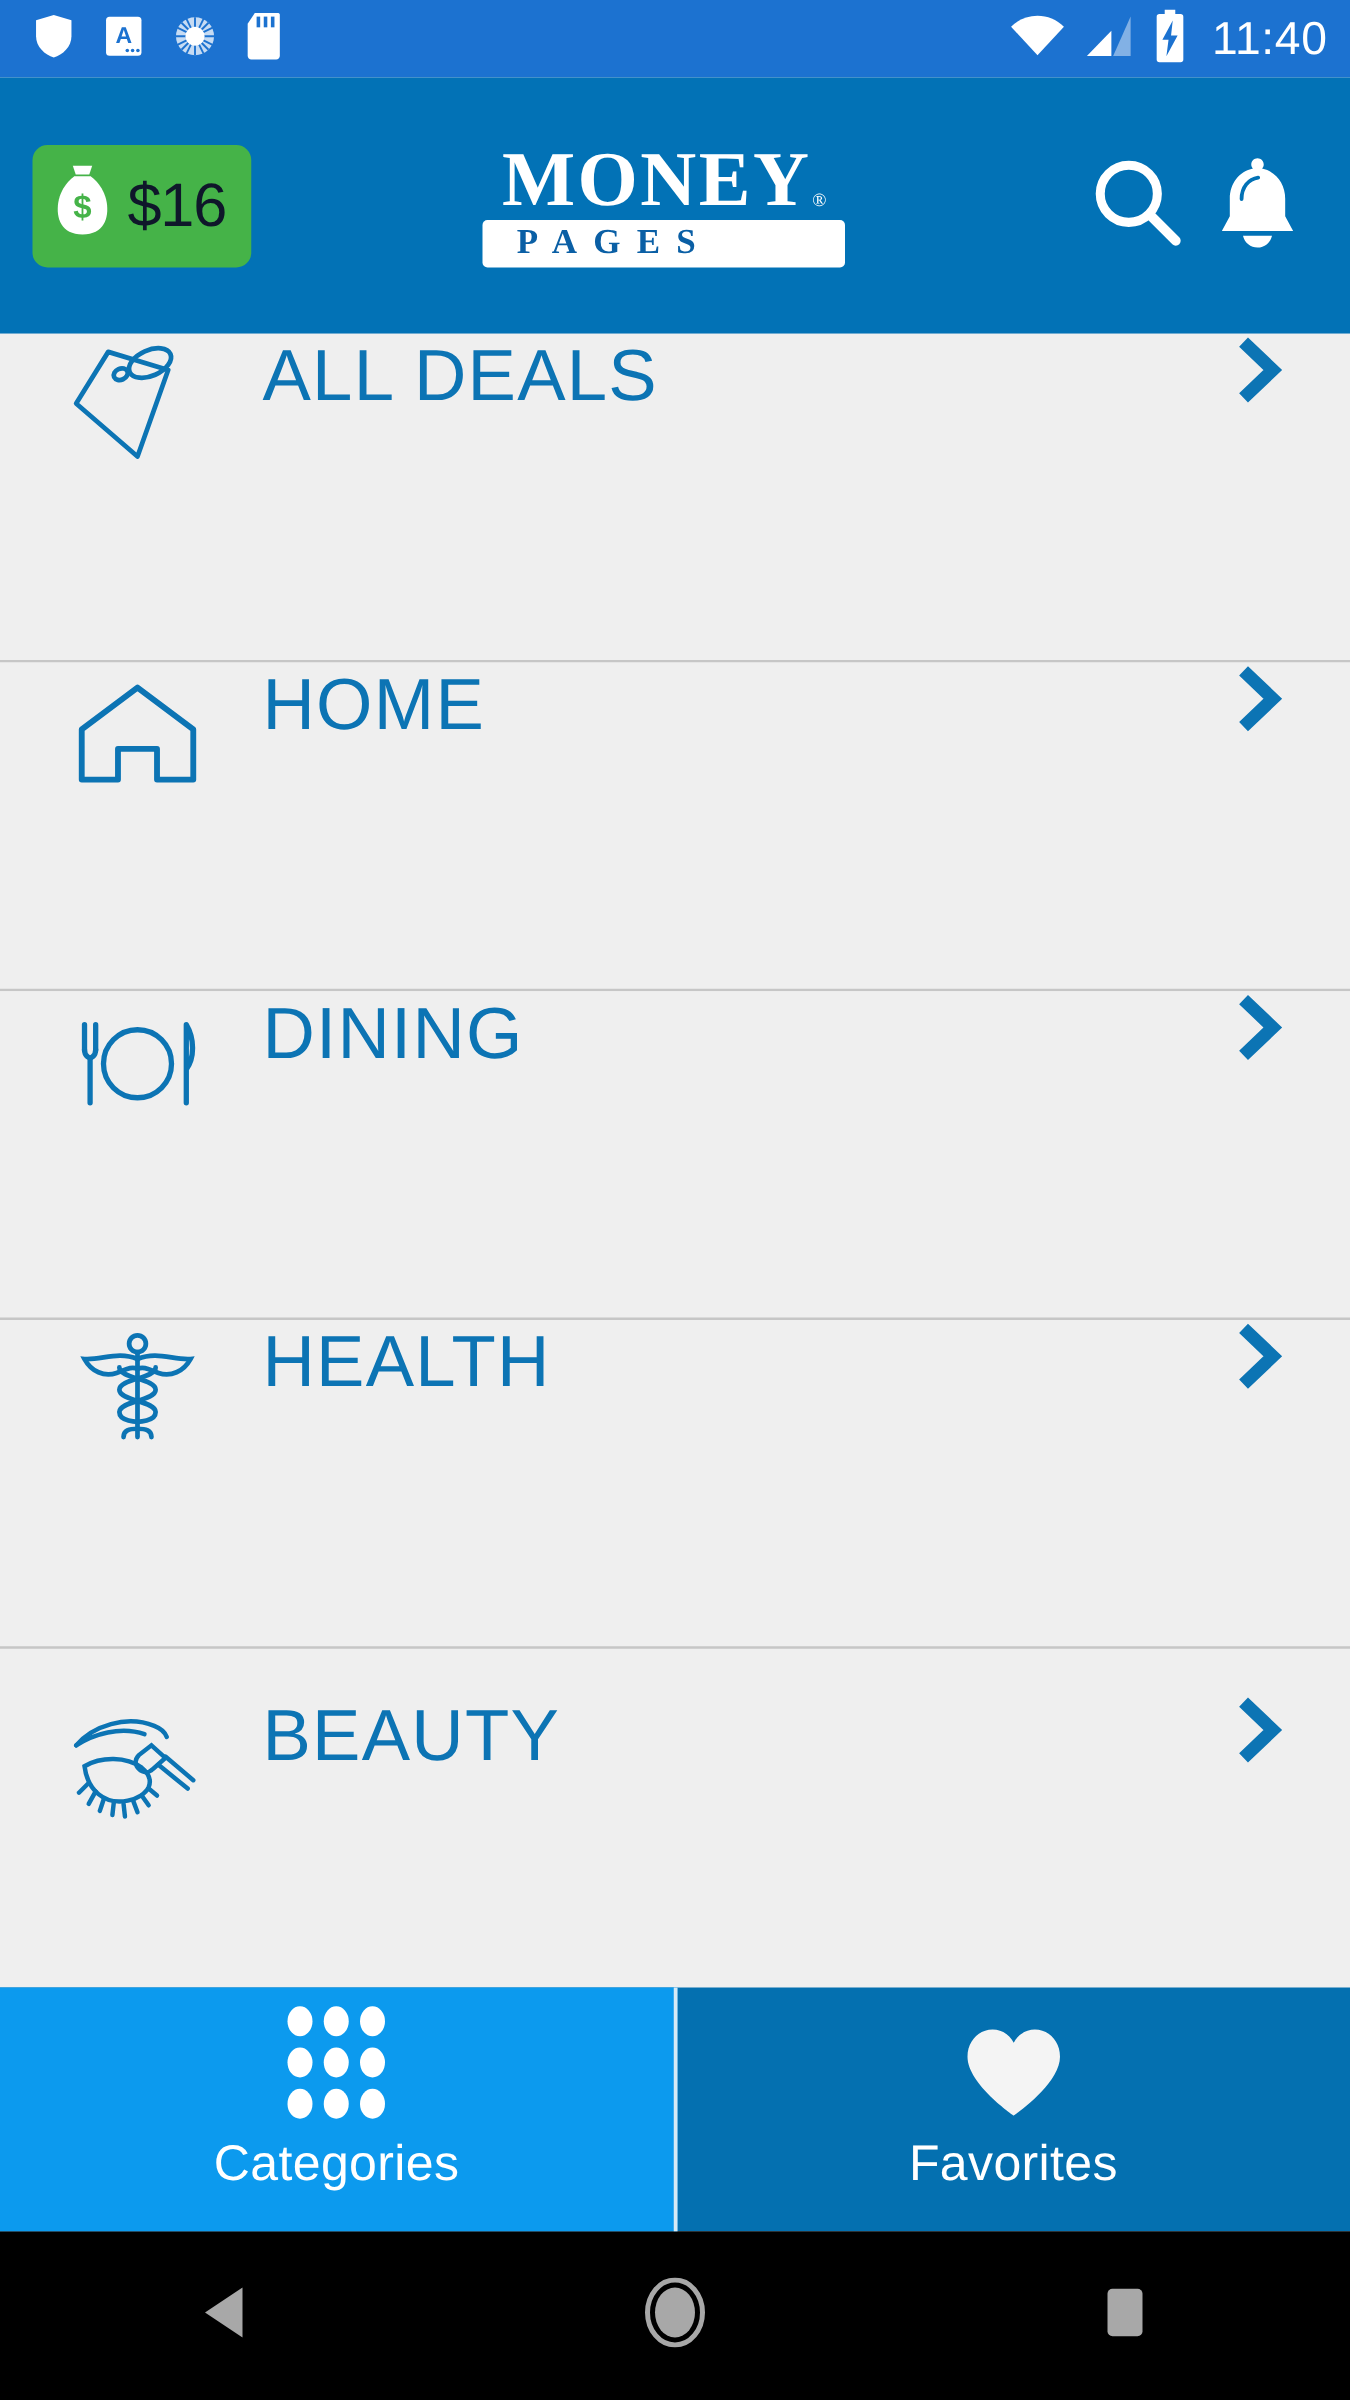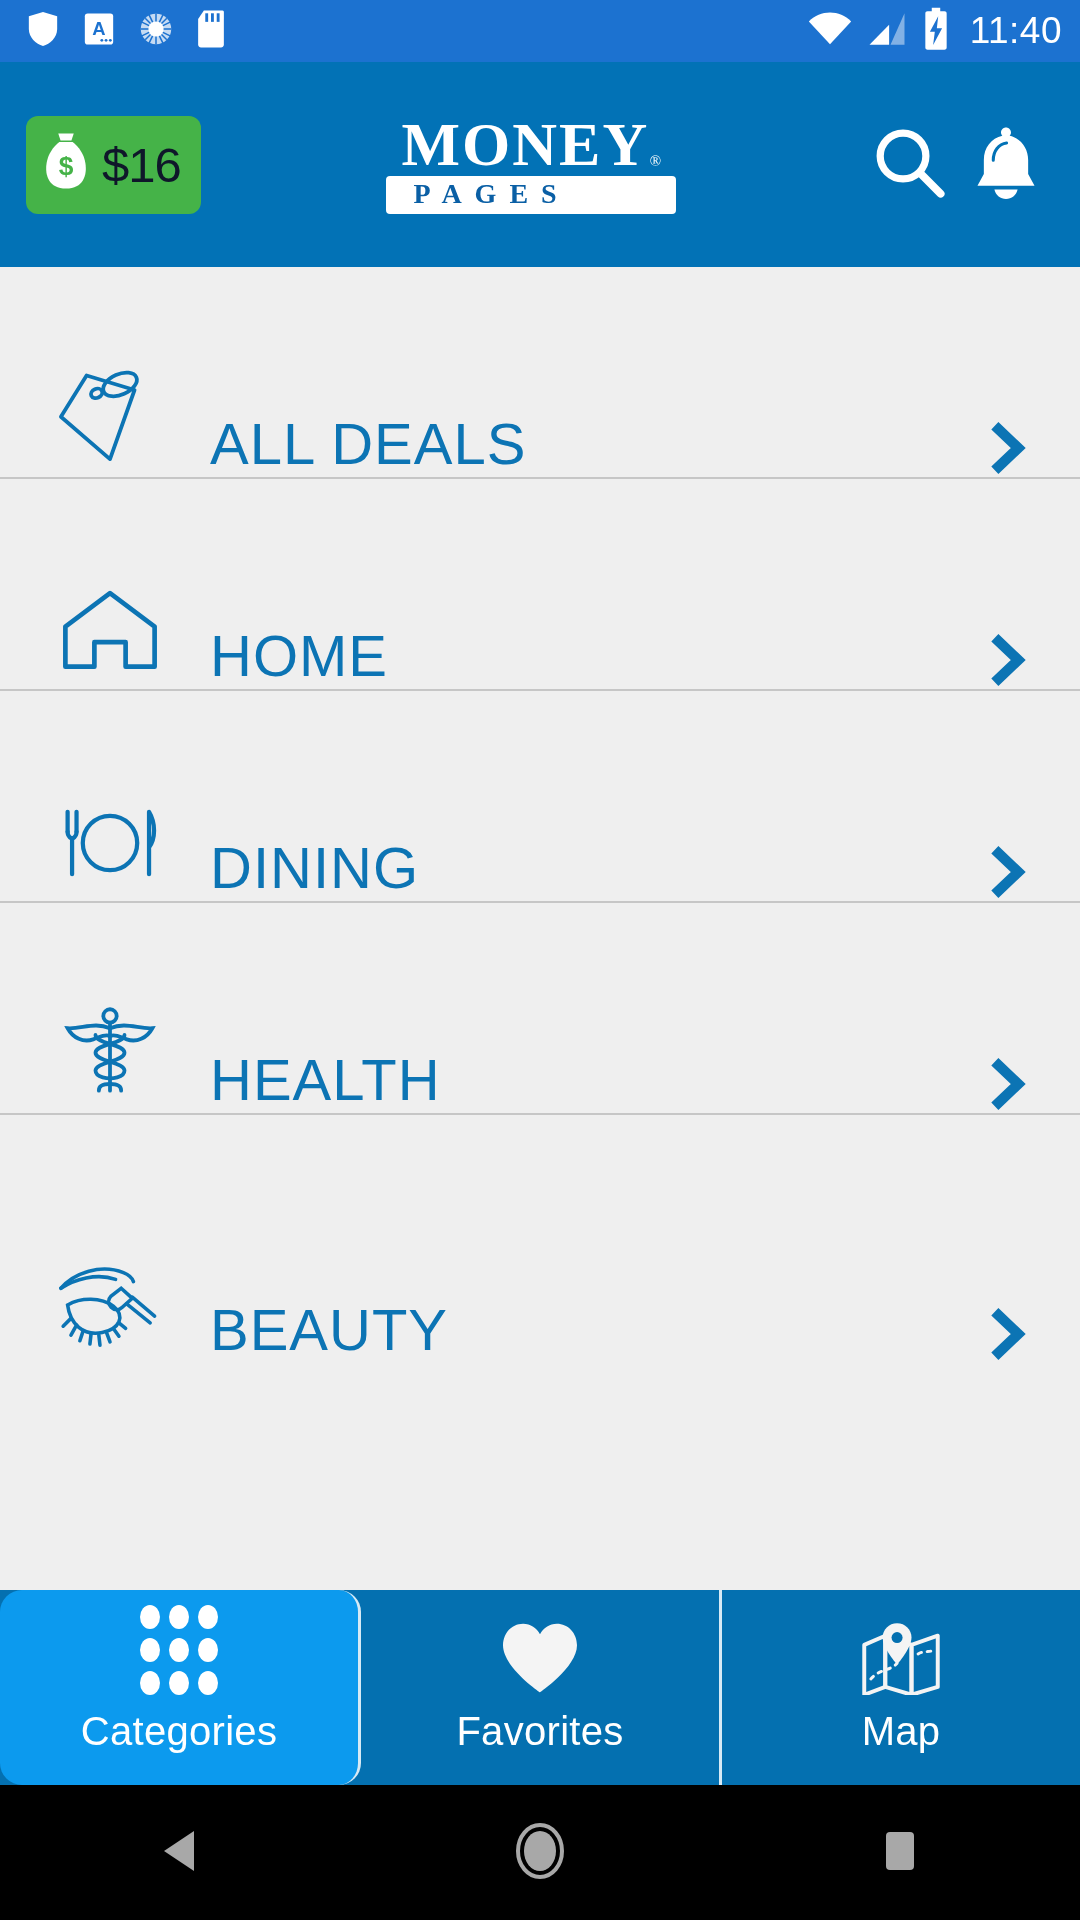--- a/index.html
+++ b/index.html
@@ -45,41 +45,41 @@
     font-family:"Liberation Serif", serif; font-weight:700;
     font-size:28px; letter-spacing:13px; text-indent:13px;
     padding:3px 14px 4px; border-radius:4px; margin-top:2px;
     min-width:290px; line-height:1.1;
   }
   .hdr-icon { width:96px; display:flex; align-items:center; justify-content:center; }
 
   
   .catlist { flex:1 1 auto; background:#efefef; overflow:hidden; }
   .catrow {
-    height:212px; display:flex; align-items:flex-end;
+    height:263px; display:flex; align-items:flex-start;
     border-bottom:2px solid #c6c6c6; padding:0 34px 0 46px;
     background:#efefef;
   }
   .catrow:last-child { border-bottom:none;margin-top:36px; }
   .cat-icon { width:128px; flex:0 0 128px; display:flex; align-items:center; justify-content:center; }
   .cat-label {
     flex:1; color:#0c74b4; font-size:58px; font-weight:300;
     letter-spacing:1px; padding-left:36px;
   }
   .cat-chevron { flex:0 0 80px; display:flex; align-items:center; justify-content:center; }
 
   
   .bottomnav { flex:0 0 195px; display:flex; background:#0470b0; }
   .navtab {
     flex:1; display:flex; flex-direction:column;
     align-items:center; justify-content:center; gap:14px;
     border-right:3px solid #d7eaf5; position:relative;
   }
   .navtab:last-child { border-right:none; }
-  .navtab.active { background:#0c9aee;border-radius:22px; }
+  .navtab.active { background:#0c9aee; }
   .nav-label { color:#ffffff; font-size:40px; font-weight:400; letter-spacing:0.3px; }
   .nav-icon { height:74px; display:flex; align-items:flex-end; justify-content:center; }
   .dotgrid { display:grid; grid-template-columns:repeat(3,20px); gap:9px; }
   .dotgrid i { width:20px; height:24px; background:#ffffff; border-radius:50%; display:block; }
   .avatar-chip {
     width:72px; height:86px; background:#f2f2f2; border-radius:7px;
     display:flex; align-items:flex-end; justify-content:center; overflow:hidden;
   }
 
   
@@ -326,36 +326,20 @@
     <div class="navtab">
       <div class="nav-icon">
         <svg width="80" height="74" viewBox="0 0 30 28">
           <path d="M15 27 C15 27 1 17.5 1 9.2 C1 4.5 4.4 1 8.6 1 C11.4 1 13.8 2.6 15 5 C16.2 2.6 18.6 1 21.4 1 C25.6 1 29 4.5 29 9.2 C29 17.5 15 27 15 27 Z" fill="#f4f4f4"></path>
         </svg>
       </div>
       <div class="nav-label">Favorites</div>
     </div>
 
 
-    <div class="navtab">
-      <div class="nav-icon">
-        <svg width="84" height="74" viewBox="0 0 32 28">
-          <path d="M2 9 L10 5.5 L10 25 L2 28 Z" fill="none" stroke="#f4f4f4" stroke-width="1.5" stroke-linejoin="round"></path>
-          <path d="M10 5.5 L20 9 L20 28 L10 25 Z" fill="none" stroke="#f4f4f4" stroke-width="1.5" stroke-linejoin="round"></path>
-          <path d="M20 9 L30 5.5 L30 25 L20 28 Z" fill="none" stroke="#f4f4f4" stroke-width="1.5" stroke-linejoin="round"></path>
-          <g stroke="#f4f4f4" stroke-width="1.1" stroke-linecap="round" stroke-dasharray="1.4 2.2" fill="none">
-            <path d="M4.5 22 C8 18 12 19 14.5 16"></path>
-            <path d="M22.5 12.5 C25 11 27 12 28 11"></path>
-          </g>
-          <path d="M14.5 0.8 C11.4 0.8 9 3.2 9 6.2 C9 10.3 14.5 16.5 14.5 16.5 C14.5 16.5 20 10.3 20 6.2 C20 3.2 17.6 0.8 14.5 0.8 Z" fill="#f4f4f4"></path>
-          <circle cx="14.5" cy="6.2" r="2.1" fill="#0470b0"></circle>
-        </svg>
-      </div>
-      <div class="nav-label">Map</div>
-    </div>
   </div>
 
   <div class="androidnav">
     <div class="anav-btn">
       <span>
         <svg width="42" height="48" viewBox="0 0 20 24">
             <path d="M17 2 L17 22 L2 12 Z" fill="#a8a8a8"></path>
           </svg>
       </span>
     </div>

